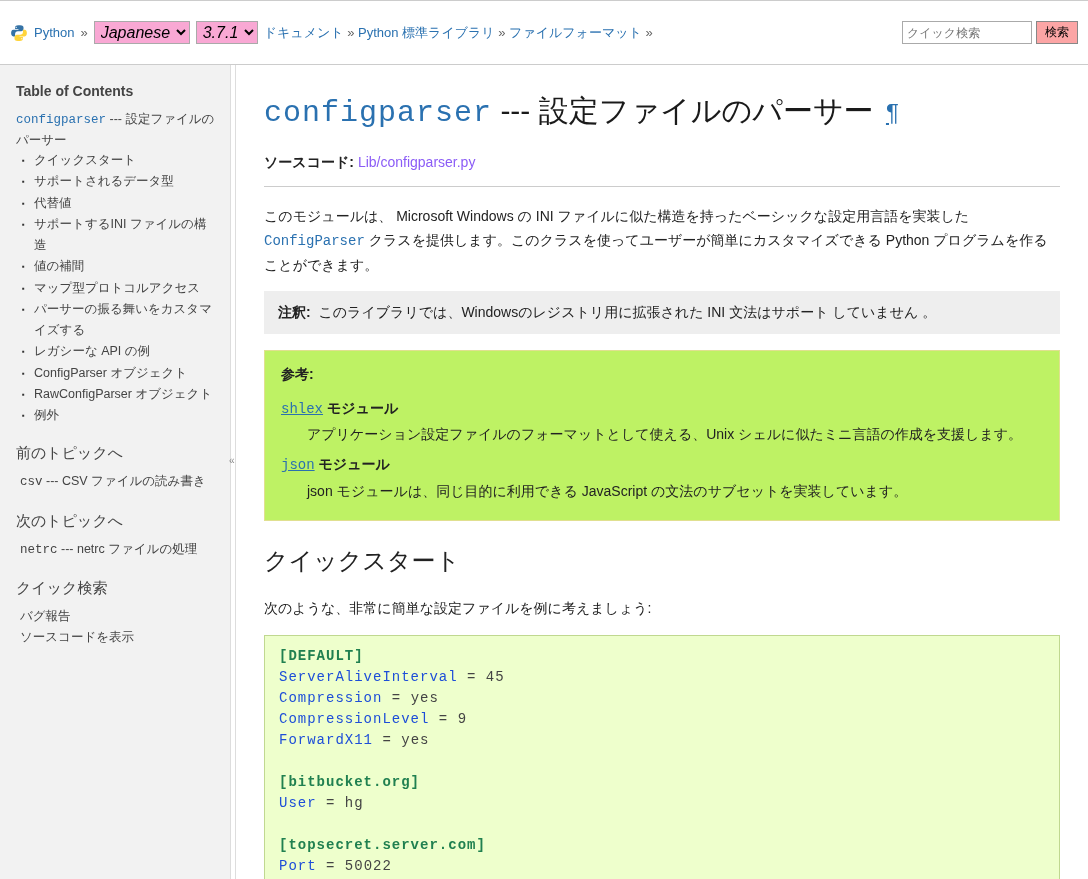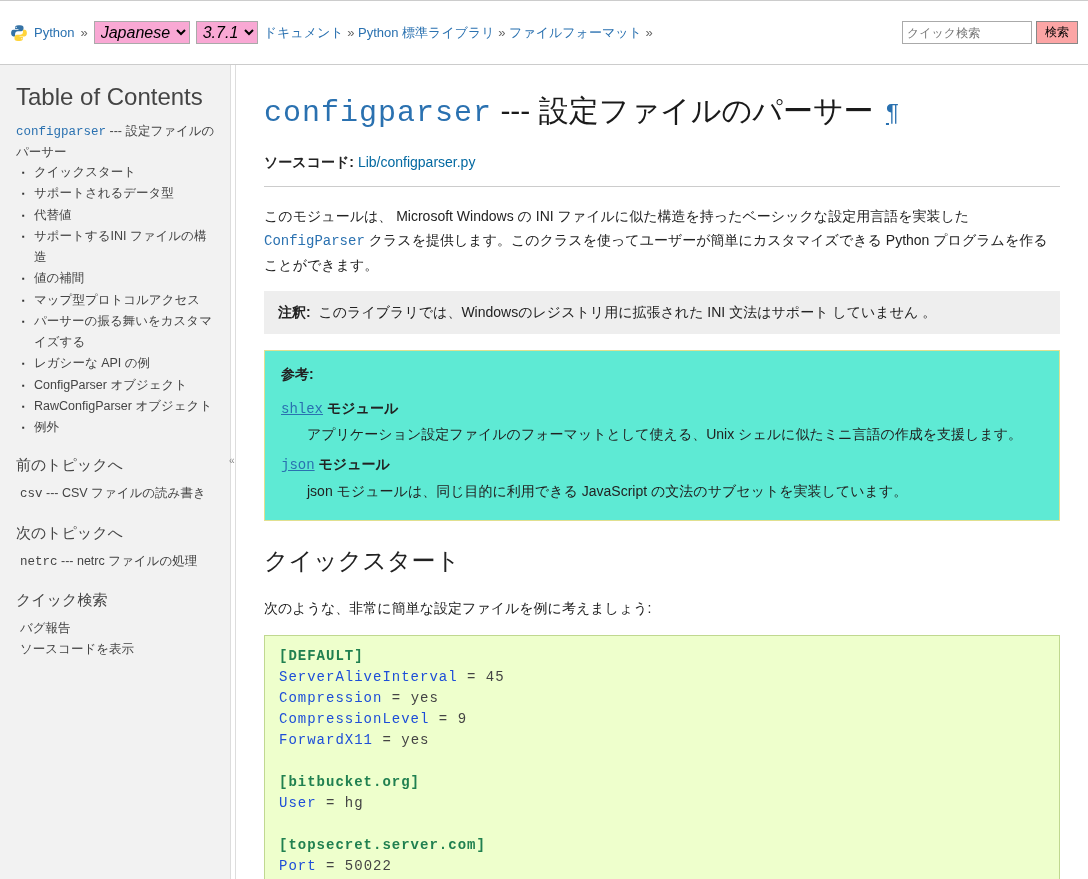--- a/index.html
+++ b/index.html
@@ -44,22 +44,22 @@
 }
 .layout { display: flex; }
 .sidebar {
   width: 230px;
   background: #f2f2f2;
   padding: 18px 12px 20px 16px;
   font-size: 13px;
   min-height: 840px;
 }
 .sidebar h3 {
-  font-size: 24px;
-  font-weight: normal;
+  font-size: 14px;
+  font-weight: bold;
   color: #444;
   margin-bottom: 10px;
 }
 .sidebar h4 {
   font-size: 15px;
   font-weight: normal;
   color: #444;
   margin: 18px 0 8px 0;
 }
 .sidebar a { color: #444; text-decoration: none; }
@@ -109,34 +109,34 @@
   font-family: "Trebuchet MS", sans-serif;
 }
 h1.title .mono {
   font-family: "Courier New", monospace;
   color: #2a71b0;
   letter-spacing: 1px;
 }
 h1.title .pilcrow { color: #2a71b0; font-size: 24px; margin-left: 4px; }
 .srcline { font-size: 14px; margin-bottom: 14px; }
 .srcline strong { font-weight: bold; }
-.srcline a { color: #0369a1; text-decoration: none; }
+.srcline a { color: #8b5cf6; text-decoration: none; }
 hr.thin { border: none; border-top: 1px solid #ccc; margin-bottom: 18px; }
 p.body { font-size: 14px; line-height: 1.7; margin-bottom: 14px; }
 p.body a.mono { font-family: "Courier New", monospace; color: #2a71b0; text-decoration: none; }
 .note-box {
   background: #eee;
   padding: 10px 14px;
   margin: 12px 0 16px 0;
   font-size: 14px;
   line-height: 1.6;
 }
 .note-box strong { font-weight: bold; }
 .ref-box {
-  background: #5eead4;
+  background: #bef264;
   border: 1px solid #e0e090;
   padding: 12px 16px 16px 16px;
   margin-bottom: 24px;
   font-size: 14px;
   line-height: 1.7;
 }
 .ref-box .ref-title { font-weight: bold; margin-bottom: 10px; }
 .ref-box dt { margin-top: 6px; }
 .ref-box dt .mono { font-family: "Courier New", monospace; color: #2a71b0; }
 .ref-box dt .lbl { font-weight: bold; }

